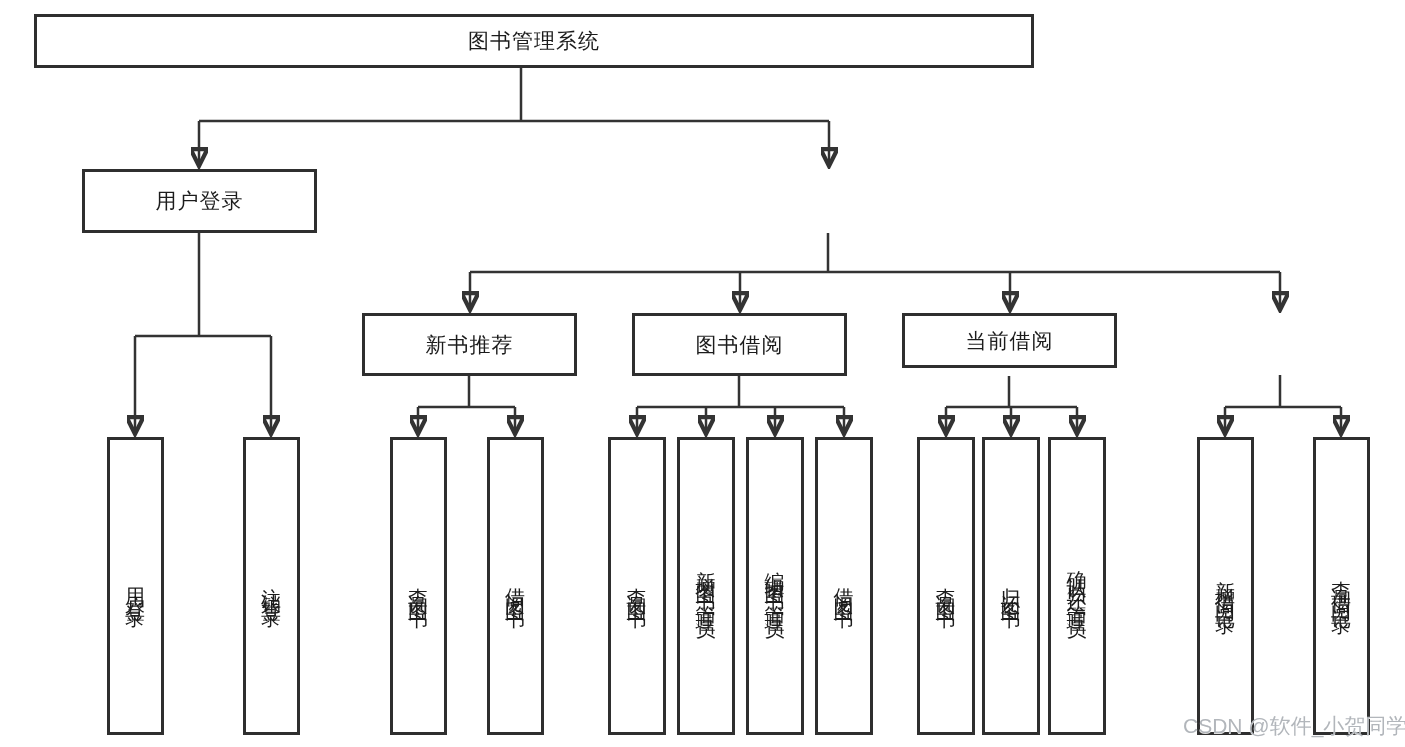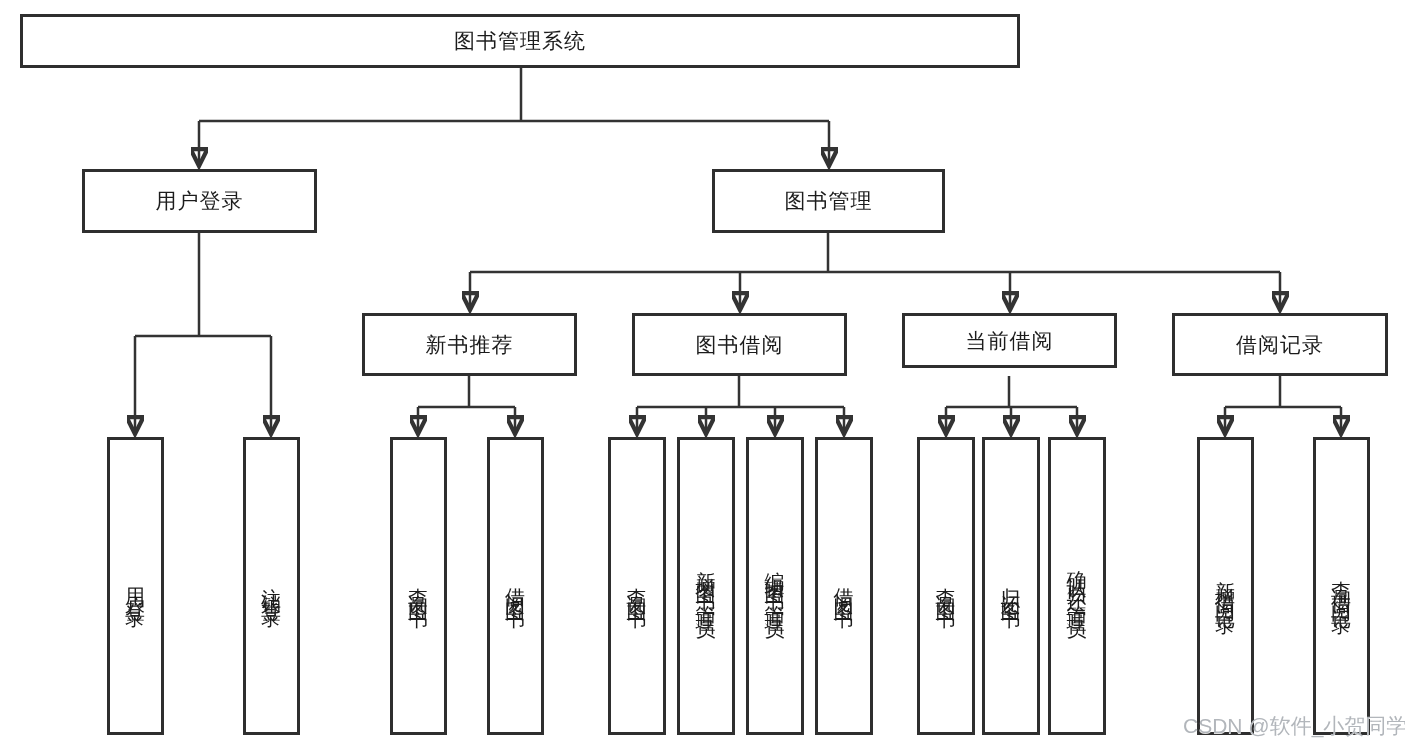--- a/index.html
+++ b/index.html
@@ -99,42 +99,36 @@
     <line x1="844" y1="407" x2="844" y2="434" marker-end="url(#arrow)"></line>
 
     <line x1="946" y1="407" x2="946" y2="434" marker-end="url(#arrow)"></line>
     <line x1="1011" y1="407" x2="1011" y2="434" marker-end="url(#arrow)"></line>
     <line x1="1077" y1="407" x2="1077" y2="434" marker-end="url(#arrow)"></line>
 
     <line x1="1225" y1="407" x2="1225" y2="434" marker-end="url(#arrow)"></line>
     <line x1="1341" y1="407" x2="1341" y2="434" marker-end="url(#arrow)"></line>
   </svg>
 
-  <div class="box hbox" style="left:20px;top:14px;width:1000px;height:54px">
+  <div class="box hbox" style="left:34px;top:14px;width:1000px;height:54px">
     <span class="label">图书管理系统</span>
   </div>
 
   <div class="box hbox" style="left:82px;top:169px;width:235px;height:64px">
     <span class="label">用户登录</span>
-  </div>
-  <div class="box hbox" style="left:712px;top:169px;width:233px;height:64px">
-    <span class="label">图书管理</span>
   </div>
 
   <div class="box hbox" style="left:632px;top:313px;width:215px;height:63px">
     <span class="label">图书借阅</span>
   </div>
   <div class="box hbox" style="left:362px;top:313px;width:215px;height:63px">
     <span class="label">新书推荐</span>
   </div>
   <div class="box hbox" style="left:902px;top:313px;width:215px;height:55px">
     <span class="label">当前借阅</span>
-  </div>
-  <div class="box hbox" style="left:1172px;top:313px;width:216px;height:63px">
-    <span class="label">借阅记录</span>
   </div>
 
   <div class="box vbox" style="left:107px;top:437px;width:57px;height:298px">
     <span class="vlabel">用户登录</span>
   </div>
   <div class="box vbox" style="left:243px;top:437px;width:57px;height:298px">
     <span class="vlabel">注销登录</span>
   </div>
 
   <div class="box vbox" style="left:390px;top:437px;width:57px;height:298px">

